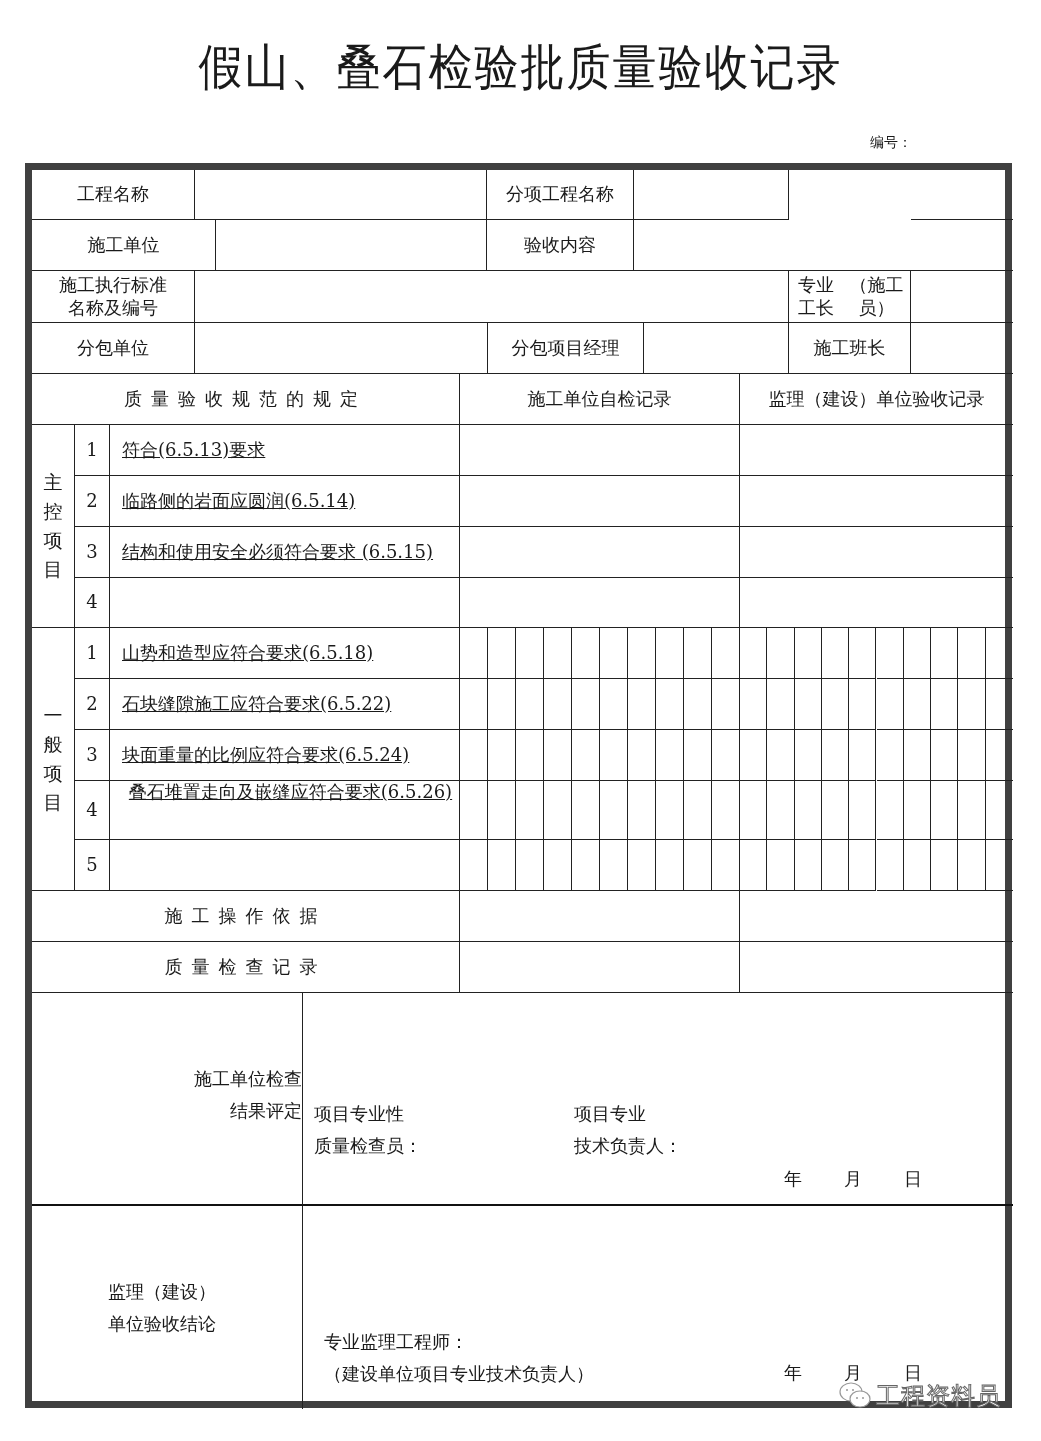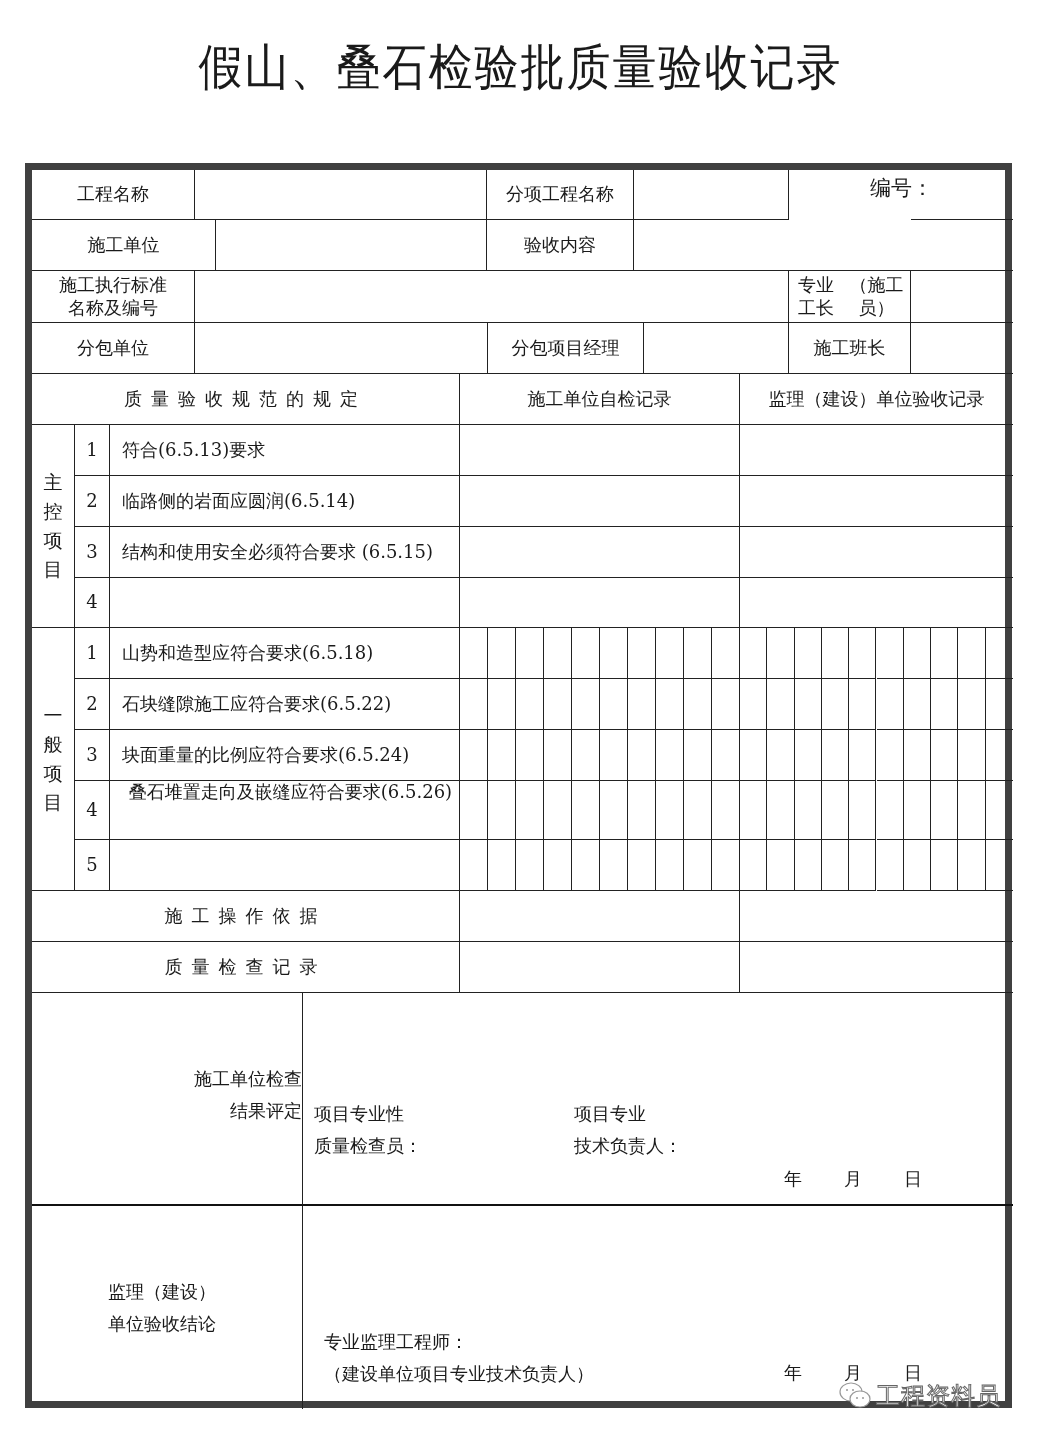--- a/index.html
+++ b/index.html
@@ -1,26 +1,26 @@
 <!DOCTYPE html>
 <html><head>
 <meta charset="utf-8">
 <style>
   html, body { margin:0; padding:0; background:#ffffff; }
   body { width:1041px; height:1441px; position:relative; overflow:hidden;
          font-family:"DejaVu Serif","Liberation Serif",serif; color:#1a1a1a; }
   .title { position:absolute; left:0; top:38px; width:1041px; text-align:center;
            font-size:44px; letter-spacing:2px; font-family:"DejaVu Sans","Liberation Sans",sans-serif;
            transform:scaleY(1.12); font-weight:normal; }
-  .code-label { position:absolute; left:870px; top:134px; font-size:21px;margin-top:40px; }
+  .code-label { position:absolute; left:870px; top:134px; font-size:14px; }
   .frame { position:absolute; left:25px; top:163px; width:987px; height:1245px;
            border:7px solid #404040; box-sizing:border-box; }
   .cell { position:absolute; box-sizing:border-box; border-right:1.5px solid #222; border-bottom:1.5px solid #222;
           display:flex; align-items:center; justify-content:center; font-size:18px; line-height:1.25; text-align:center; }
-  .cell.left { justify-content:flex-start; padding-left:12px; text-align:left; }
+  .cell.left { justify-content:flex-start; padding-left:12px; text-align:left;text-decoration:underline; }
   .cell.noright { border-right:none; }
   .cell.nobottom { border-bottom:none; }
   .cell.thick-bottom { border-bottom:2.5px solid #111;align-items:flex-end; }
   .vtext { display:flex; flex-direction:column; align-items:center; gap:6px; font-size:19px; line-height:1.2; }
   .spaced { letter-spacing:9px; }
   .grid-cell { position:absolute; box-sizing:border-box; border-right:1.5px solid #222; border-bottom:1.5px solid #222; }
   .sig-text { position:absolute; font-size:18px; line-height:1.75; white-space:nowrap; }
   .watermark { position:absolute; left:843px; top:1380px; font-size:24px; color:#fff;
                font-family:"DejaVu Sans","Liberation Sans",sans-serif;
                -webkit-text-stroke:1px #666; letter-spacing:1px; }

